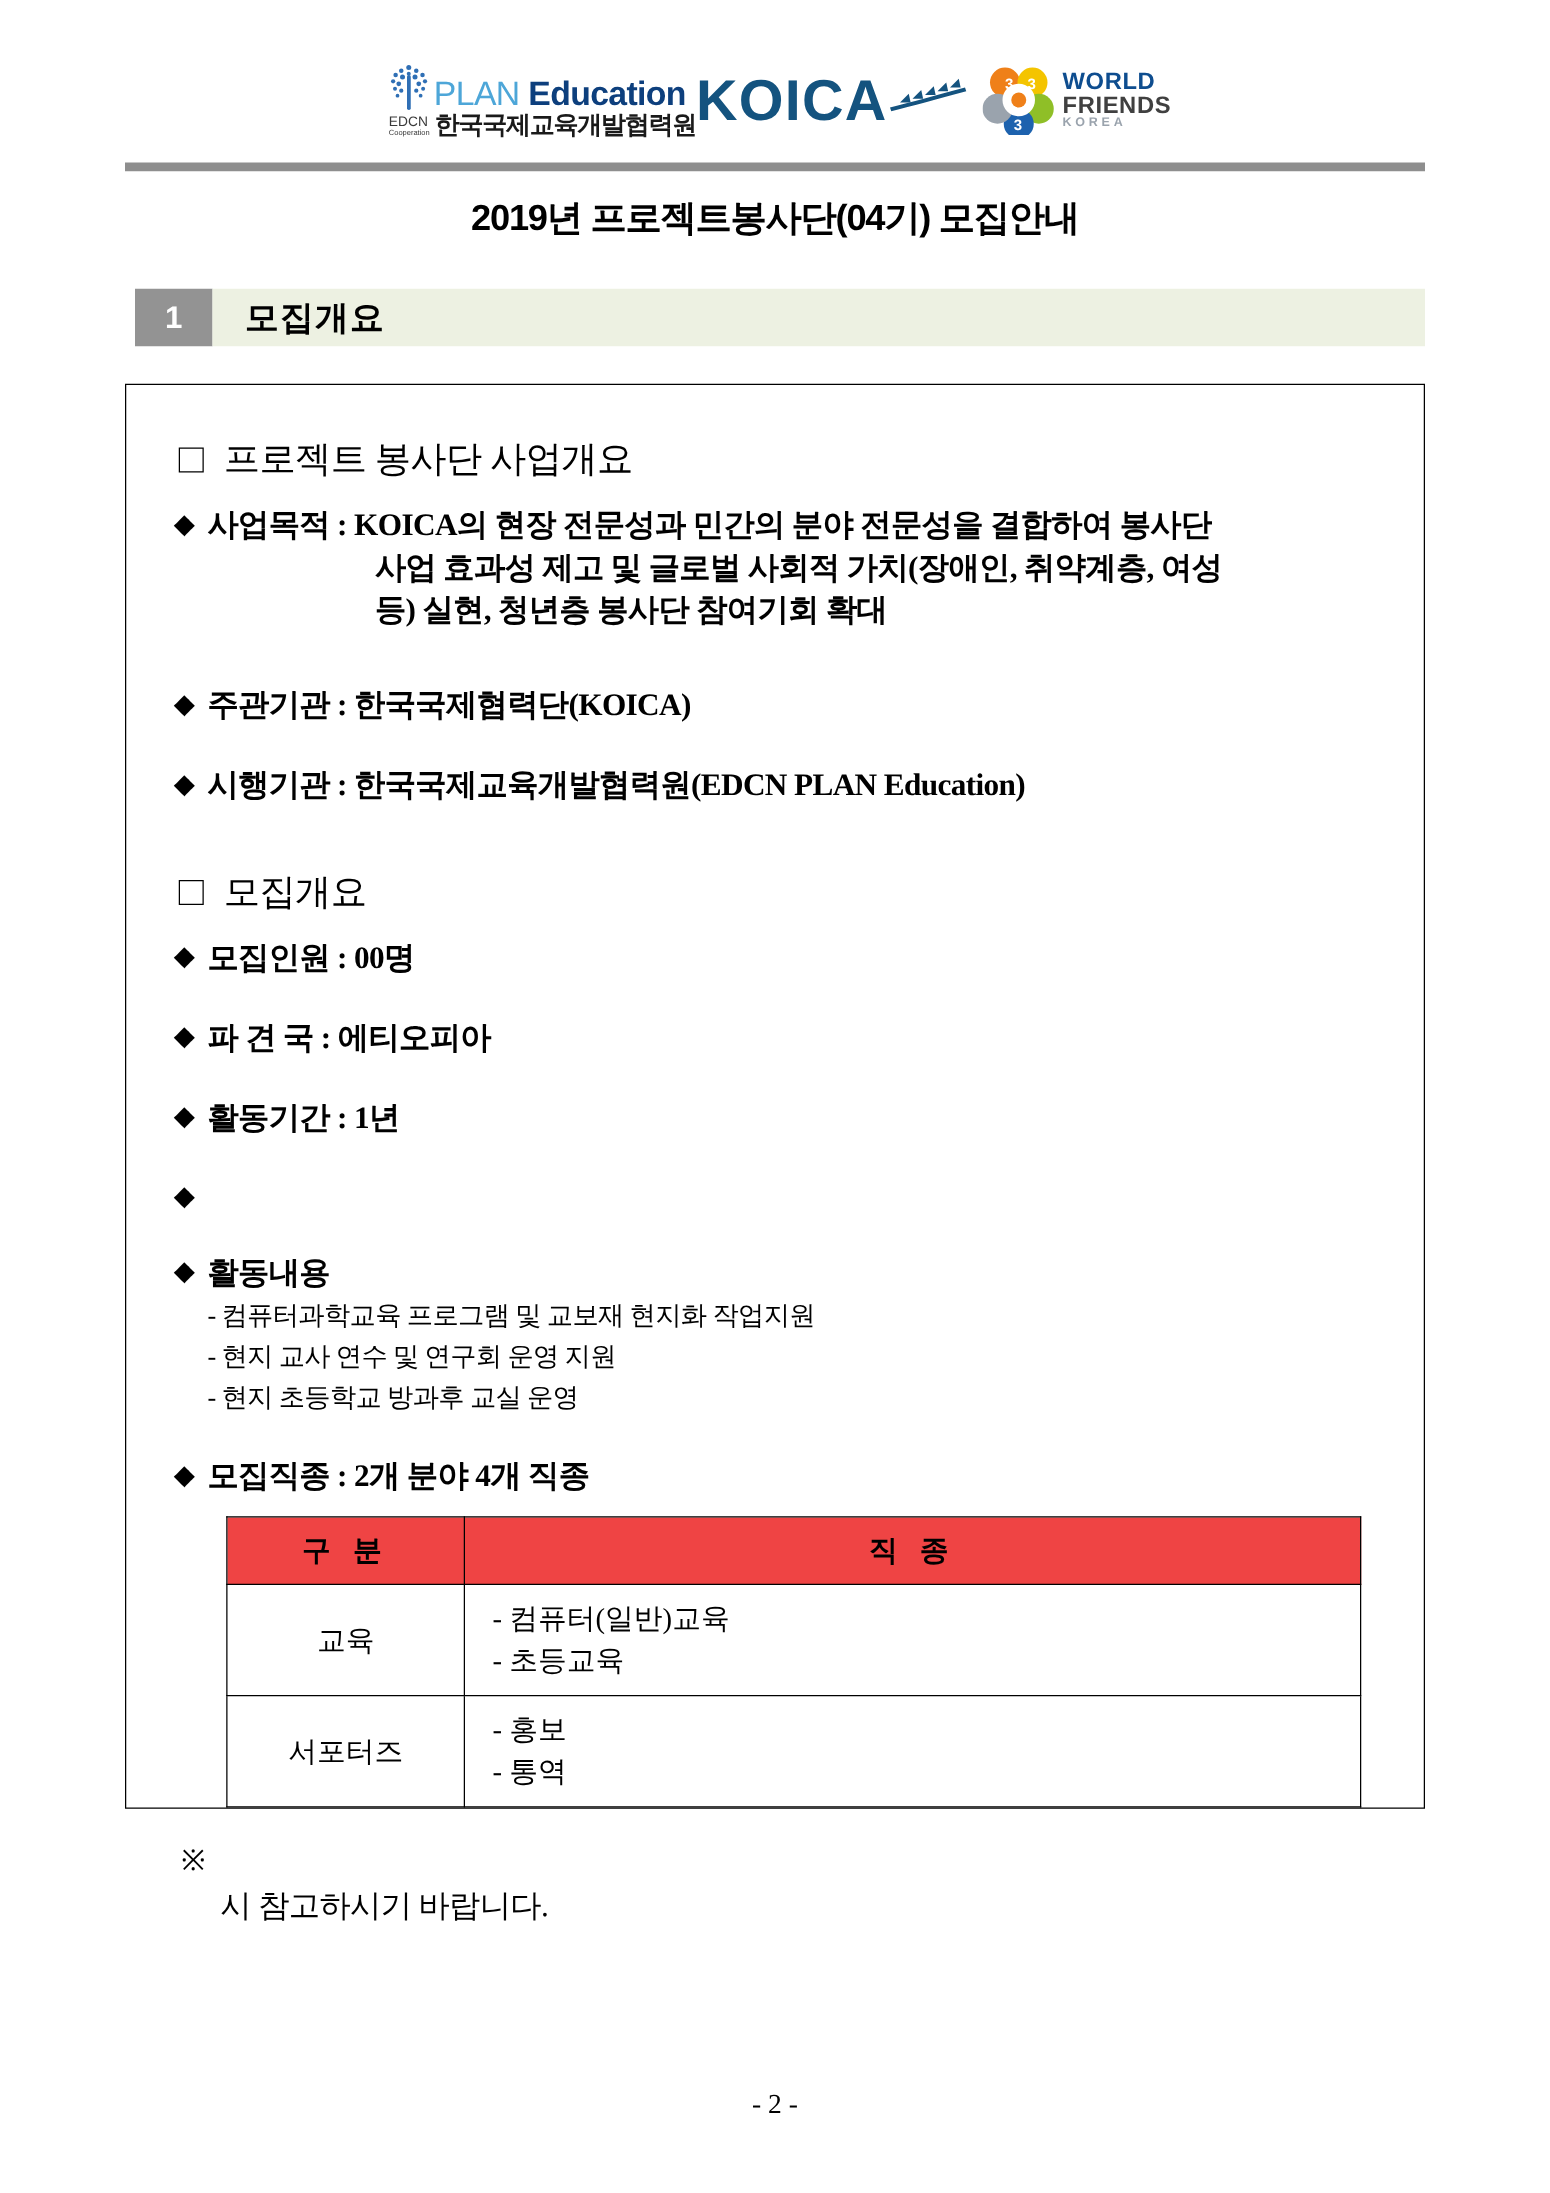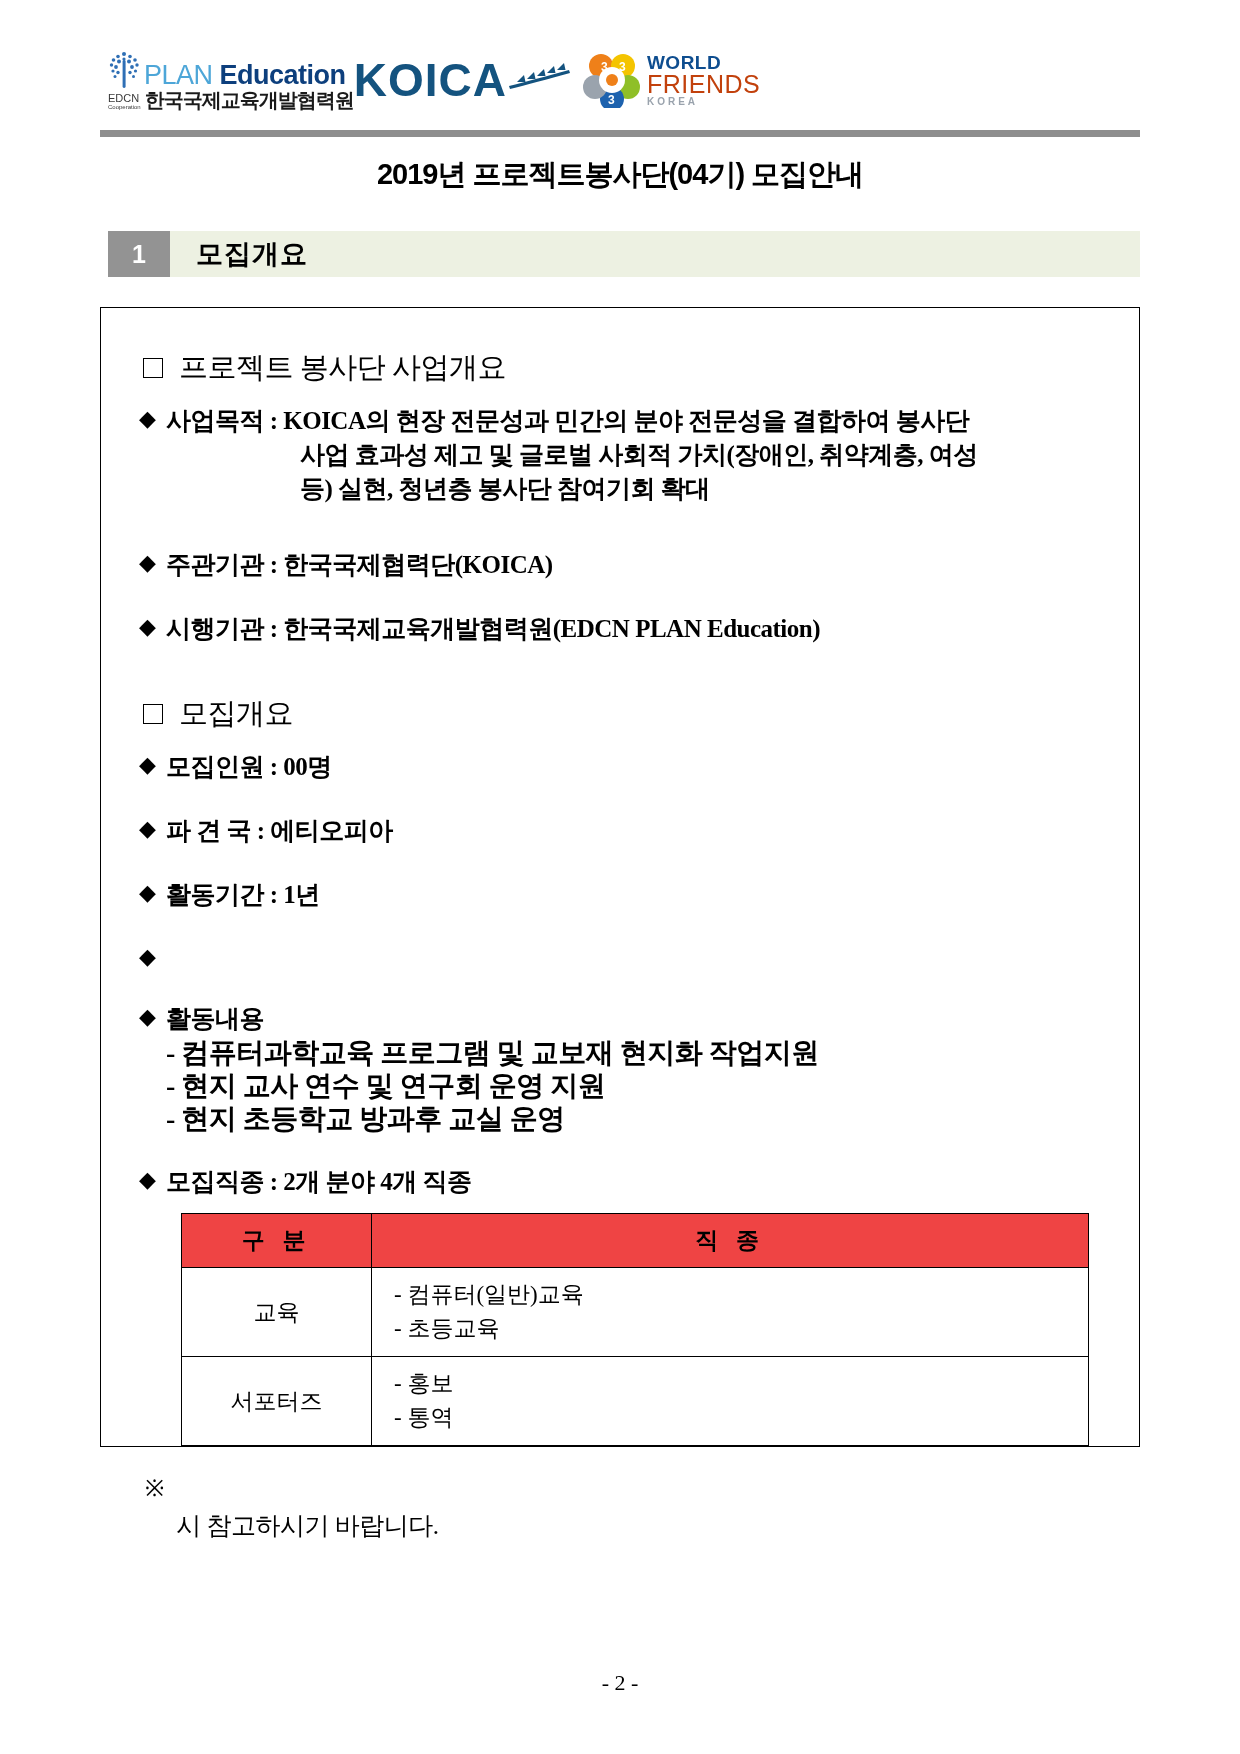--- a/index.html
+++ b/index.html
@@ -9,40 +9,40 @@
     background:#ffffff;
     font-family:"Liberation Serif","DejaVu Serif",serif;
     color:#000;
     position:relative;
     overflow:hidden;
   }
 
   
   .page { width:1240px; height:1754px; padding:40px 100px 0 100px; position:relative; }
 
-  .logo-row { display:flex; align-items:center; justify-content:flex-start; height:80px; }
+  .logo-row { display:flex; align-items:center; justify-content:center; height:80px; }
 
   .logo-left { display:flex; flex-direction:column; justify-content:center; padding-left:8px; }
   .plan-line { display:flex; align-items:flex-end; }
   .plan-dots { width:34px; height:38px; position:relative; margin-right:2px; }
   .plan-text { font-family:"Liberation Sans","DejaVu Sans",sans-serif; font-size:27px; line-height:27px; letter-spacing:-0.5px; }
   .plan-text .p1 { color:#4da6d8; font-weight:400; }
   .plan-text .p2 { color:#0d3f7d; font-weight:700; }
   .edcn-line { display:flex; align-items:flex-end; margin-top:1px; }
   .edcn-mark { font-family:"Liberation Sans","DejaVu Sans",sans-serif; font-size:11px; color:#3a3a3a; line-height:11px; }
   .edcn-mark .sub { display:block; font-size:6px; line-height:6px; }
   .edcn-kor { font-family:"Liberation Sans","DejaVu Sans",sans-serif; font-size:20px; font-weight:700; color:#1a1a1a; margin-left:4px; line-height:20px; letter-spacing:-1px; }
 
   .logo-right { display:flex; align-items:center; gap:6px; }
   .koica-word { font-family:"Liberation Sans","DejaVu Sans",sans-serif; font-weight:700; font-size:46px; color:#14537f; letter-spacing:1px; line-height:46px; }
   .koica-leaf { width:70px; height:40px; position:relative; margin-left:-6px; }
   .wf-flower { width:58px; height:56px; position:relative; }
   .wf-text { font-family:"Liberation Sans","DejaVu Sans",sans-serif; line-height:1; }
   .wf-text .wf1 { display:block; font-size:19px; font-weight:700; color:#0e4d8f; letter-spacing:0.5px; }
-  .wf-text .wf2 { display:block; font-size:25px; font-weight:400; color:#c2410c; letter-spacing:0.5px; }
+  .wf-text .wf2 { display:block; font-size:19px; font-weight:700; color:#404040; letter-spacing:0.5px; }
   .wf-text .wf3 { display:block; font-size:10px; font-weight:700; color:#9aa3ad; letter-spacing:3px; }
 
   .rule { height:7px; background:#8e8e8e; margin:10px 0 0 0; }
 
   
   .doc-title {
     text-align:center;
     font-family:"Liberation Sans","DejaVu Sans",sans-serif;
     font-weight:700;
     font-size:29px;
@@ -77,21 +77,21 @@
   .h-sq { display:flex; align-items:center; font-size:29px; font-weight:400; margin:6px 0 16px 8px; letter-spacing:-0.5px; }
   .h-sq .sq { display:inline-block; width:20px; height:20px; border:1.6px solid #000; margin-right:16px; }
 
   .bullet-row { display:flex; align-items:flex-start; margin:0 0 14px 4px; }
   .dia { font-size:22px; line-height:30px; margin-right:10px; }
   .btext { font-size:25px; line-height:34px; font-weight:700; letter-spacing:-0.5px; }
   .sub-indent { display:block; padding-left:134px; }
   .sub-indent2 { display:block; padding-left:150px; }
 
   .dash-list { margin:2px 0 0 38px; }
-  .dash-list div { font-size:28px; line-height:33px; font-weight:700; letter-spacing:-0.5px; }
+  .dash-list div { font-size:21px; line-height:33px; font-weight:400; letter-spacing:-0.5px; }
 
   .spacer-lg { height:28px; }
   .spacer-md { height:16px; }
 
   
   table.jobs { border-collapse:collapse; margin:14px 0 0 46px; width:calc(100% - 70px); }
   table.jobs th, table.jobs td { border:1.3px solid #000; }
   table.jobs th {
     background:#ef4444; font-size:23px; font-weight:700; padding:11px 0; letter-spacing:6px;
   }

